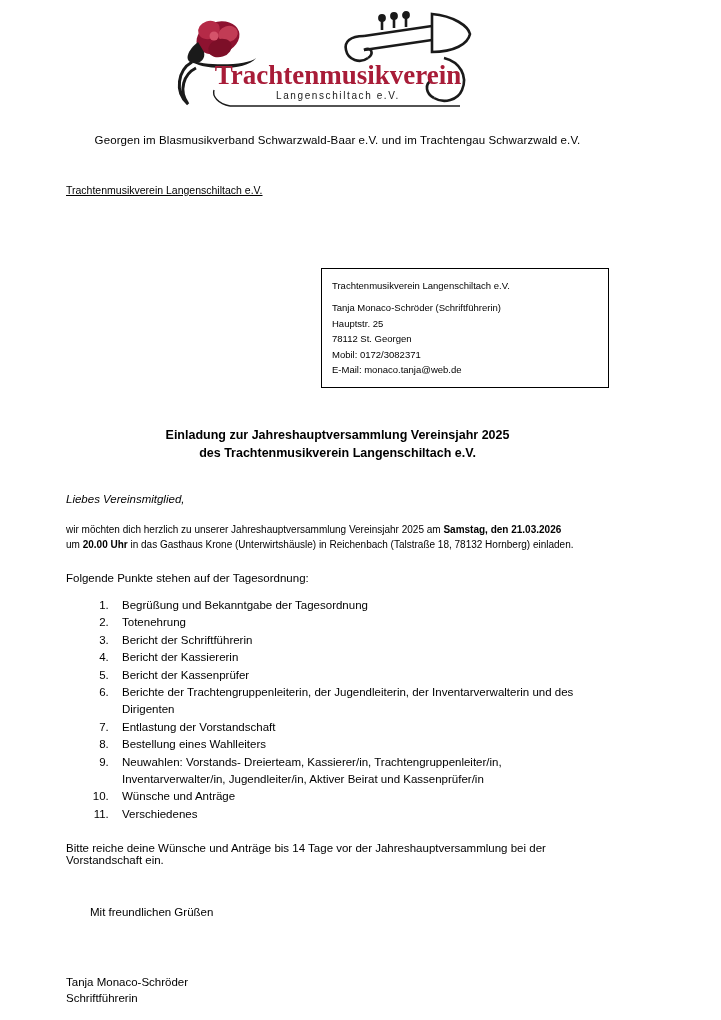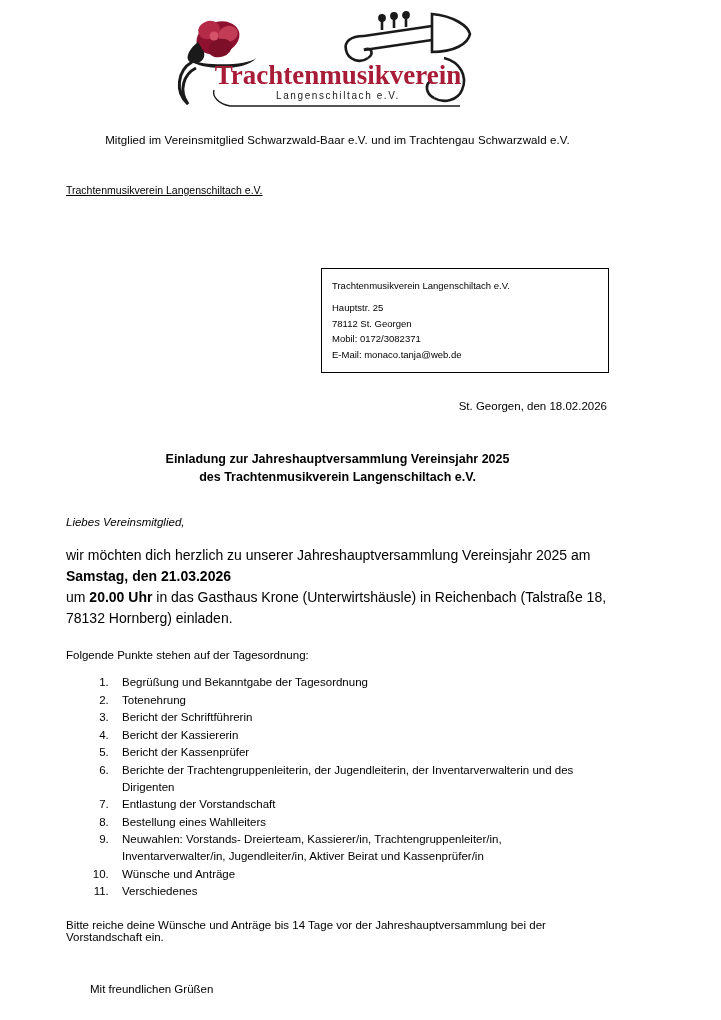--- a/index.html
+++ b/index.html
@@ -86,21 +86,21 @@
   }
 
   
   .salutation {
     margin-top: 30px;
     font-size: 11.5px;
     font-style: italic;
   }
   .para {
     margin-top: 17px;
-    font-size: 14px;
+    font-size: 10px;
     line-height: 1.5;
   }
   .para b {
     font-weight: bold;
   }
   .agenda-intro {
     margin-top: 20px;
     font-size: 11.5px;
   }
 
@@ -170,38 +170,38 @@
         <path d="M266 90 C258 86 256 76 264 72"></path>
       </g>
 
       <text x="170" y="76" text-anchor="middle" font-family="Liberation Serif, serif" font-size="27" font-weight="bold" fill="#a81c38">Trachtenmusikverein</text>
       <text x="170" y="91" text-anchor="middle" font-family="Liberation Sans, sans-serif" font-size="10" letter-spacing="1.6" fill="#1a1a1a">Langenschiltach e.V.</text>
       <line x1="62" y1="98" x2="292" y2="98" stroke="#1a1a1a" stroke-width="1.4"></line>
       <path d="M62 98 C50 96 44 88 46 82" fill="none" stroke="#1a1a1a" stroke-width="1.4"></path>
     </svg>
   </div>
 
-  <div class="membership">Mitglied im Vereinsmitglied Schwarzwald-Baar e.V. und im Trachtengau Schwarzwald e.V.</div>
+  <div class="membership">Georgen im Blasmusikverband Schwarzwald-Baar e.V. und im Trachtengau Schwarzwald e.V.</div>
 
   <div>
     <div class="sender-line">Trachtenmusikverein Langenschiltach e.V.</div>
   </div>
 
   <div class="addr-box-wrap">
     <div class="addr-box">
       <div>Trachtenmusikverein Langenschiltach e.V.</div>
       <div class="gap"></div>
+      <div>Tanja Monaco-Schröder (Schriftführerin)</div>
       <div>Hauptstr. 25</div>
       <div>78112 St. Georgen</div>
       <div>Mobil: 0172/3082371</div>
       <div>E-Mail: monaco.tanja@web.de</div>
     </div>
   </div>
 
-  <div class="date-line">St. Georgen, den 18.02.2026</div>
 
   <div class="title">
     <div>Einladung zur Jahreshauptversammlung Vereinsjahr 2025</div>
     <div>des Trachtenmusikverein Langenschiltach e.V.</div>
   </div>
 
   <div class="salutation">Liebes Vereinsmitglied,</div>
 
   <div class="para">
     <span>wir möchten dich herzlich zu unserer Jahreshauptversammlung Vereinsjahr 2025 am </span><b>Samstag, den 21.03.2026</b><br>

